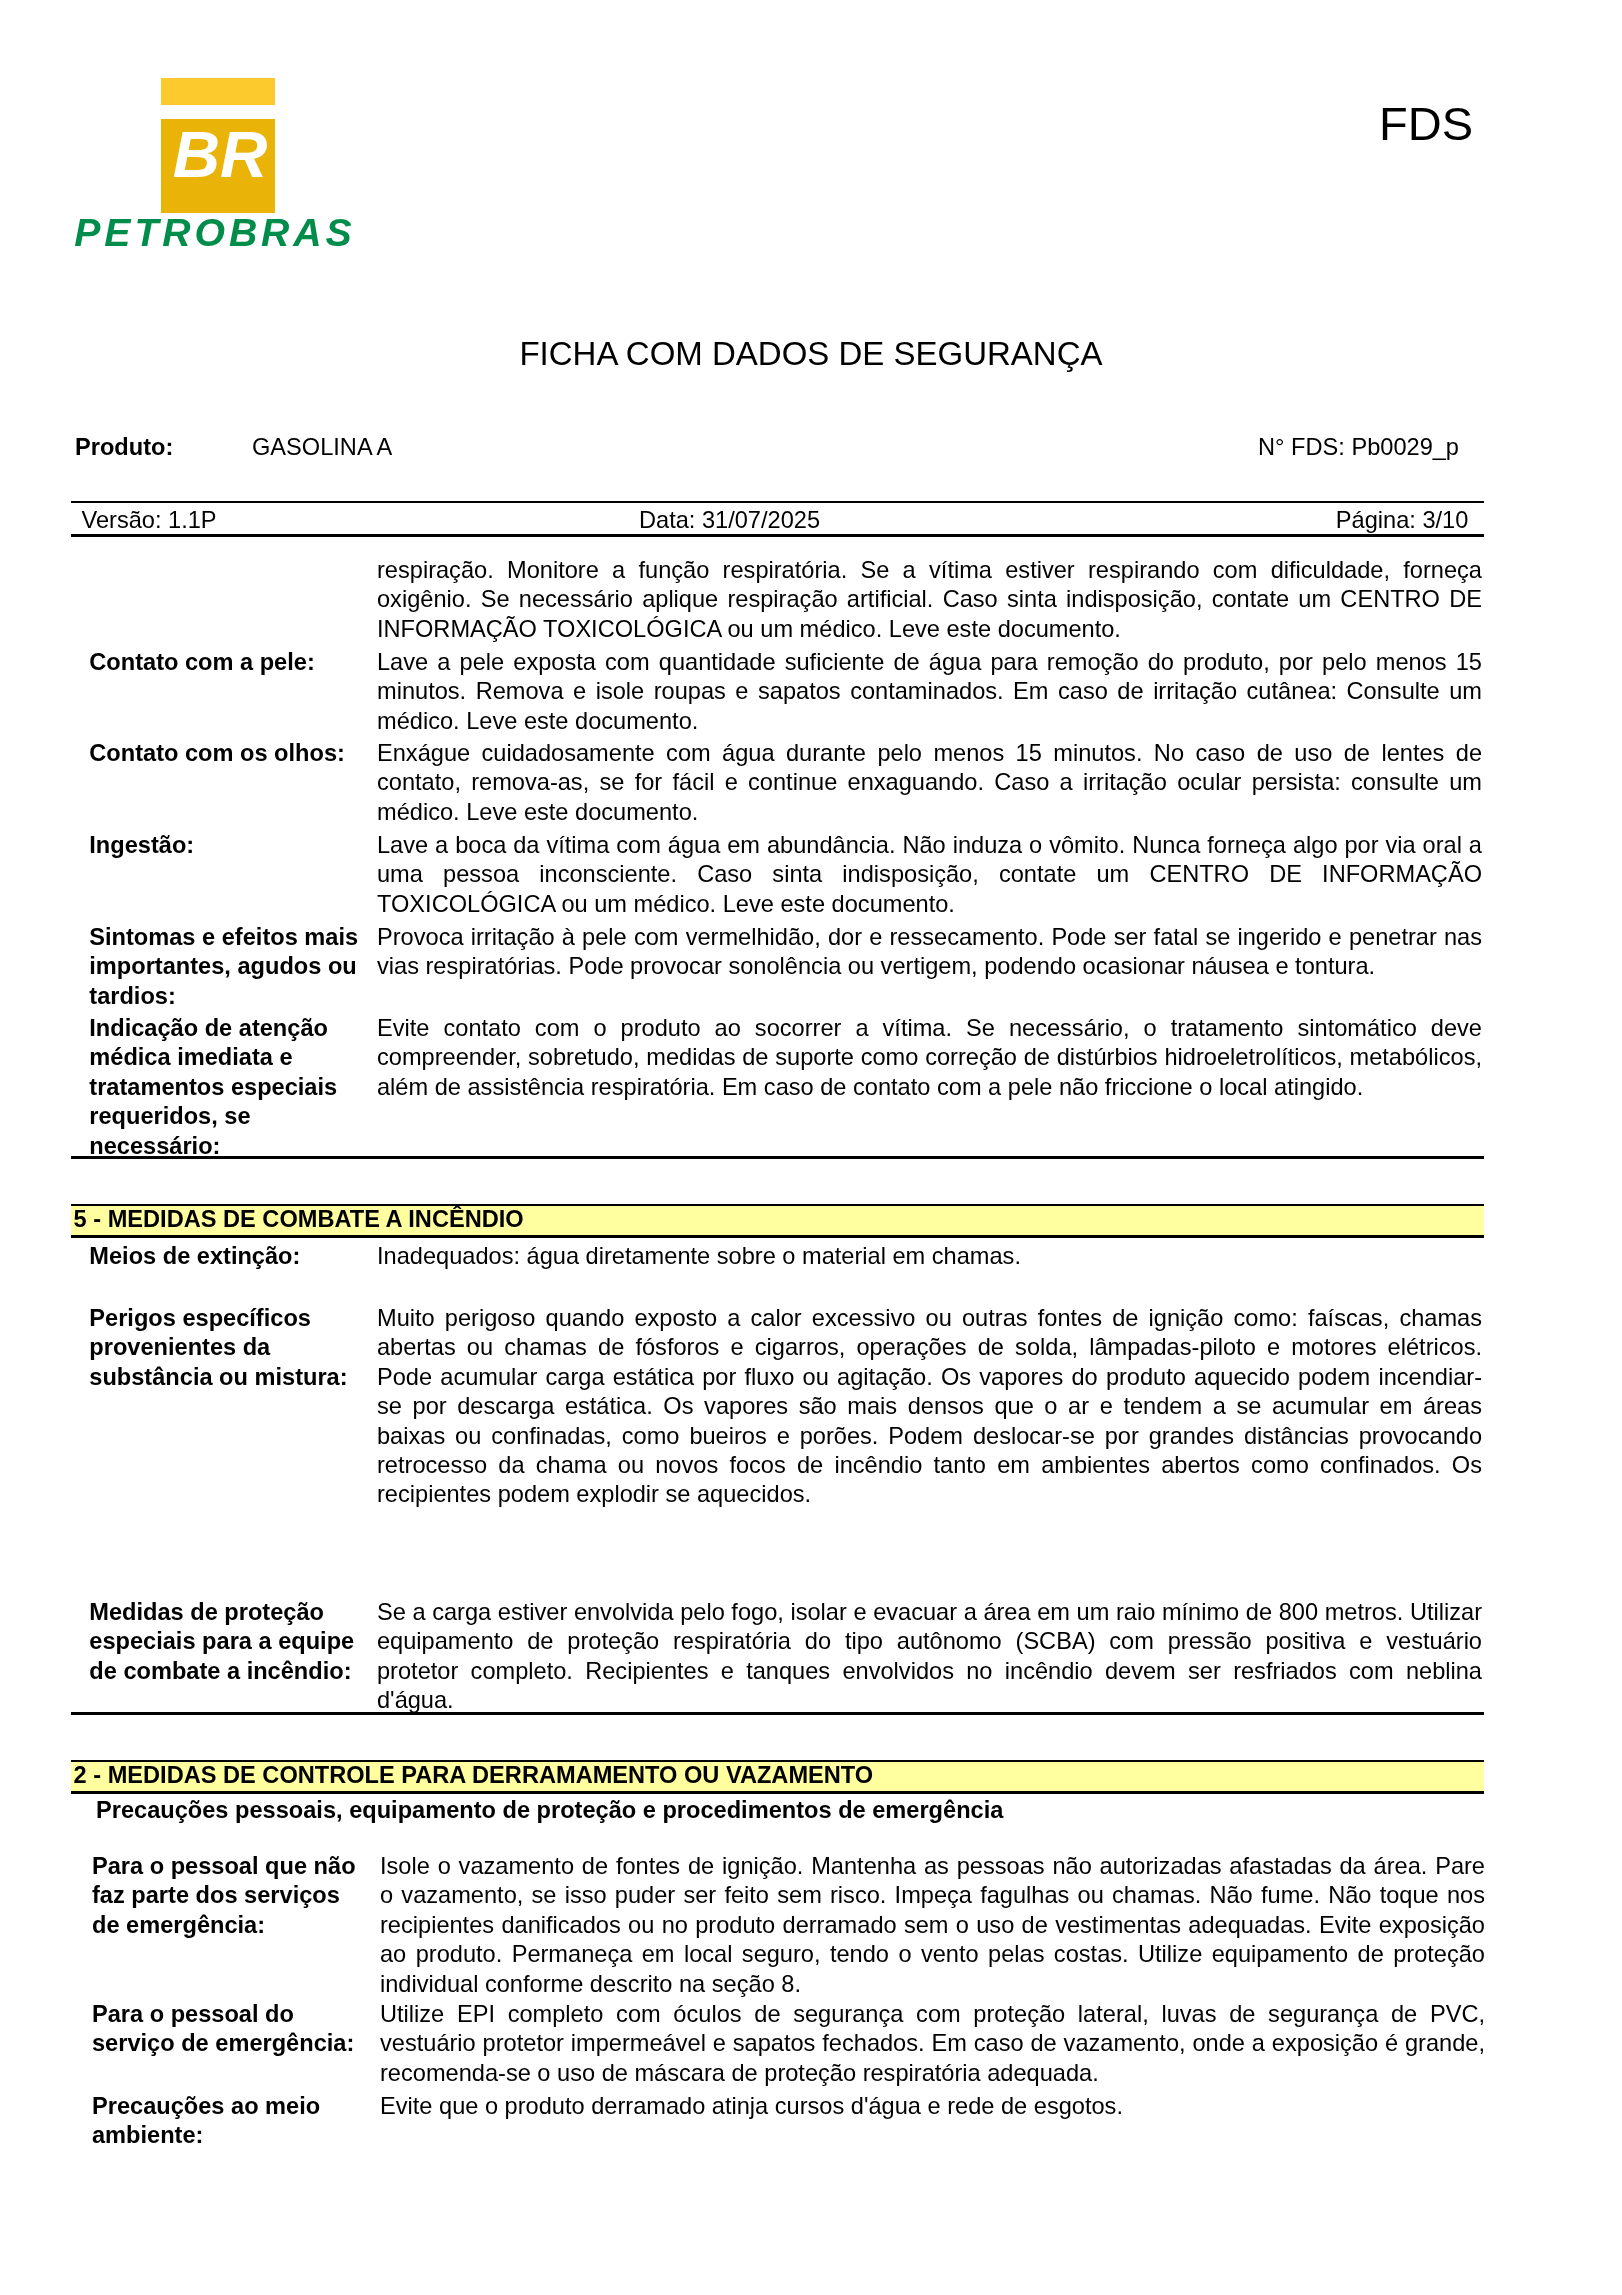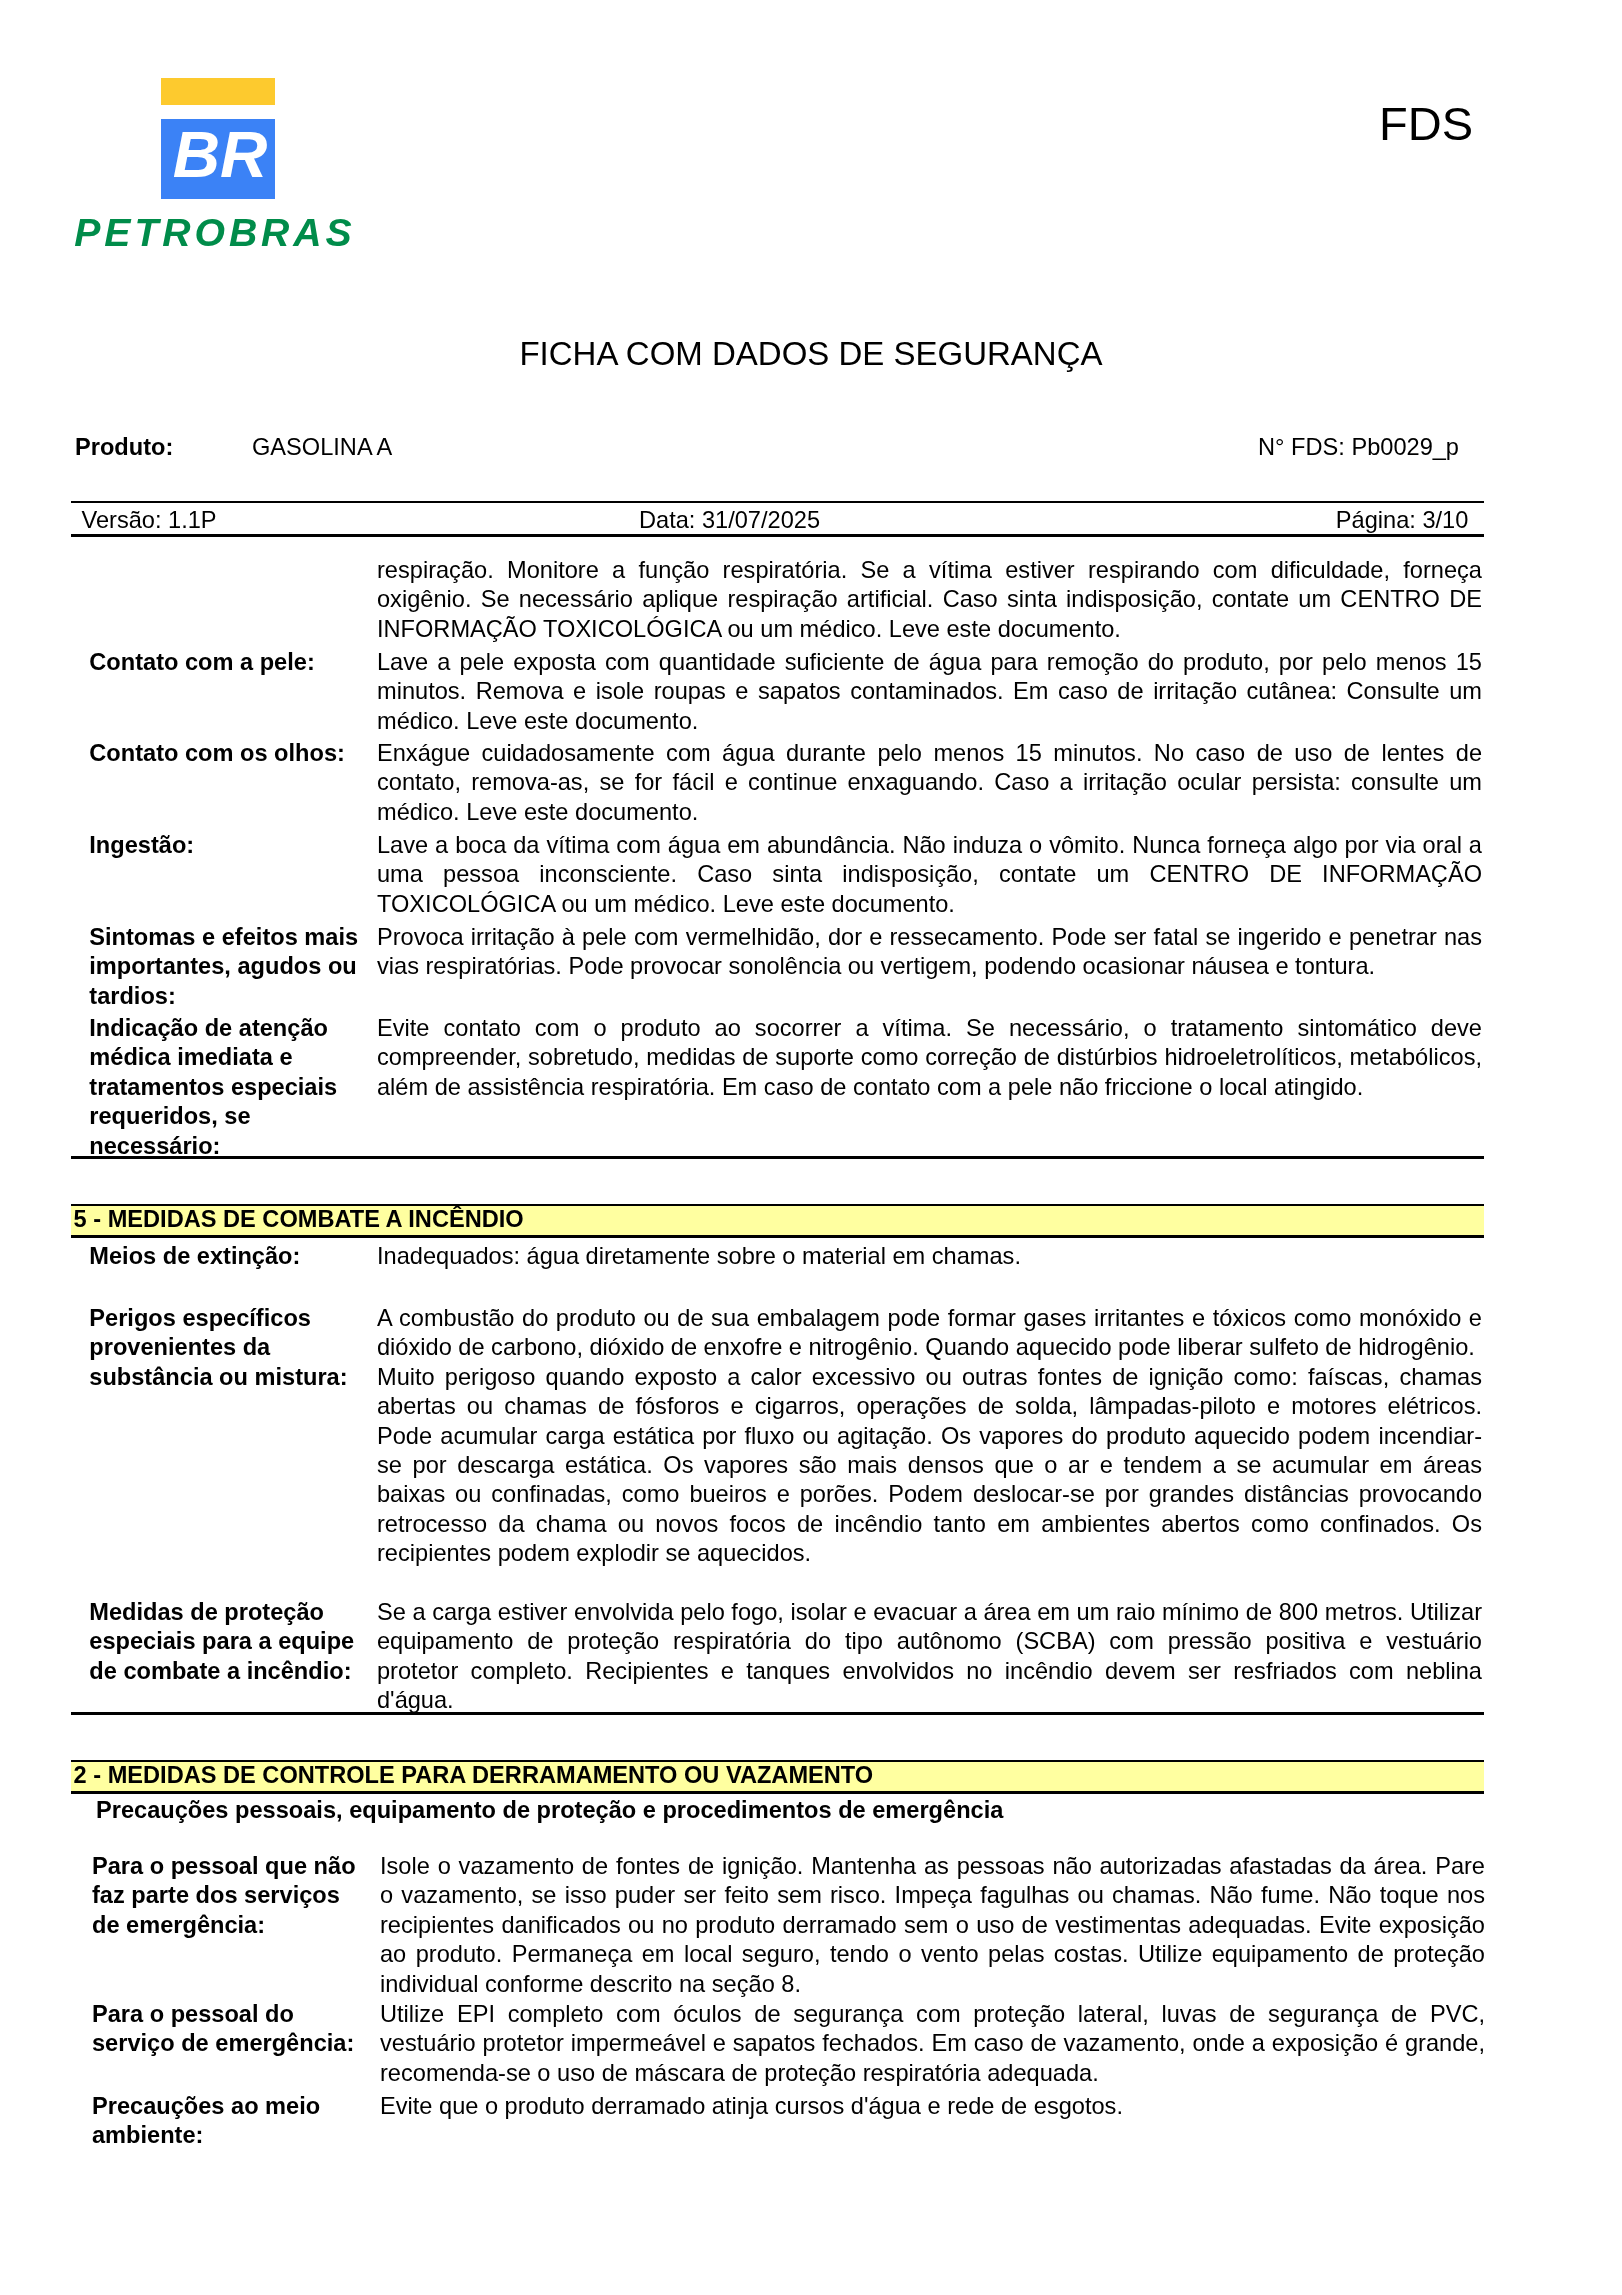--- a/index.html
+++ b/index.html
@@ -12,21 +12,21 @@
       line-height: 29.4px;
       overflow: hidden;
     }
     .logo {
       position: absolute; left: 73px; top: 77px; width: 294px; height: 177px;
     }
     .logo .bar-yellow {
       position: absolute; left: 88px; top: 0.7px; width: 114px; height: 27.5px; background: #fdca2e;
     }
     .logo .br-box {
-      position: absolute; left: 88px; top: 42px; width: 114px; height: 80px; background: #3b82f6;
+      position: absolute; left: 88px; top: 42px; width: 114px; height: 94px; background: #eab308;
       overflow: hidden;
     }
     .logo .br-box svg { position: absolute; left: 0; top: 0; }
     .logo .petrobras {
       position: absolute; left: 0; top: 131px; width: 294px; height: 46px;
     }
     .fds-tag {
       position: absolute; left: 1379px; top: 98px; font-size: 47px; line-height: 52px;
     }
     .doc-title {
@@ -145,21 +145,20 @@
   <div class="section-header" style="top:1204px;">5 - MEDIDAS DE COMBATE A INCÊNDIO</div>
   <div class="row" style="top:1242px;">
     <div class="label">Meios de extinção:</div>
     <div class="text">
       <p>Inadequados: água diretamente sobre o material em chamas.</p>
     </div>
   </div>
   <div class="row" style="top:1304px;">
     <div class="label">Perigos específicos provenientes da substância ou mistura:</div>
     <div class="text">
-      <p>A combustão do produto ou de sua embalagem pode formar gases irritantes e tóxicos como monóxido e dióxido de carbono, dióxido de enxofre e nitrogênio. Quando aquecido pode liberar sulfeto de hidrogênio.</p>
       <p>Muito perigoso quando exposto a calor excessivo ou outras fontes de ignição como: faíscas, chamas abertas ou chamas de fósforos e cigarros, operações de solda, lâmpadas-piloto e motores elétricos. Pode acumular carga estática por fluxo ou agitação. Os vapores do produto aquecido podem incendiar-se por descarga estática. Os vapores são mais densos que o ar e tendem a se acumular em áreas baixas ou confinadas, como bueiros e porões. Podem deslocar-se por grandes distâncias provocando retrocesso da chama ou novos focos de incêndio tanto em ambientes abertos como confinados. Os recipientes podem explodir se aquecidos.</p>
     </div>
   </div>
   <div class="row" style="top:1598px;">
     <div class="label">Medidas de proteção especiais para a equipe de combate a incêndio:</div>
     <div class="text">
         <p>Se a carga estiver envolvida pelo fogo, isolar e evacuar a área em um raio mínimo de 800 metros. Utilizar equipamento de proteção respiratória do tipo autônomo (SCBA) com pressão positiva e vestuário protetor completo. Recipientes e tanques envolvidos no incêndio devem ser resfriados com neblina d'água.</p>
       </div>
   </div>
   <div class="rule" style="top:1712px;"></div>

